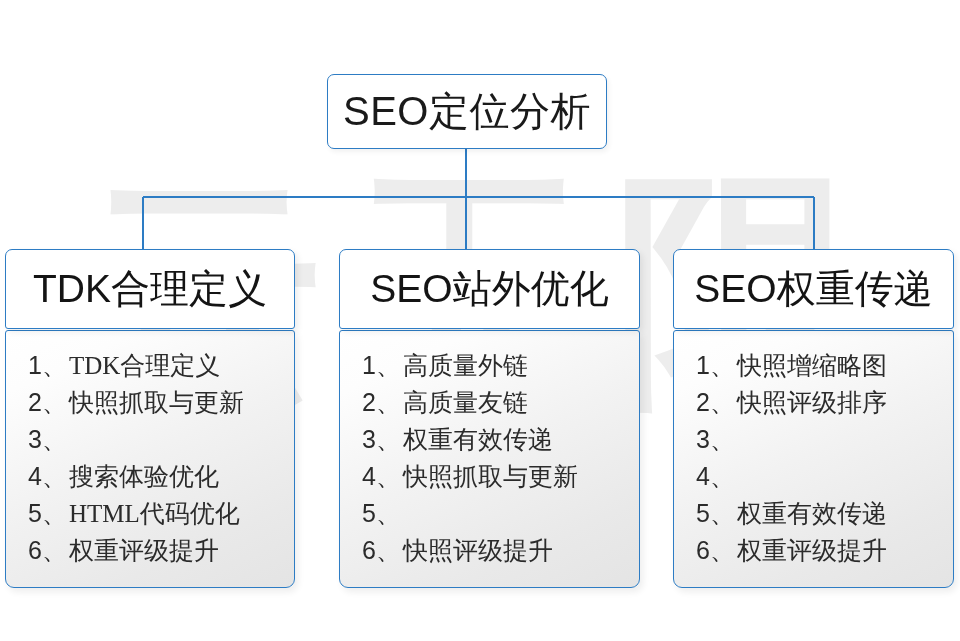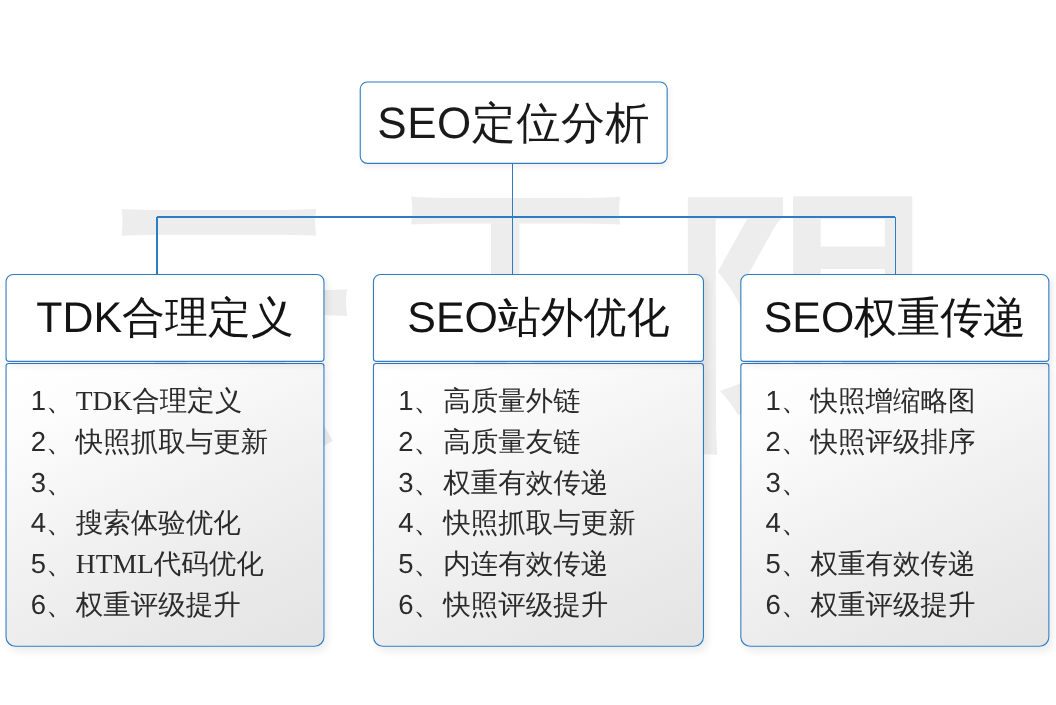--- a/index.html
+++ b/index.html
@@ -223,21 +223,20 @@
       <div class="item">
         <span class="num">3、</span>
         <span class="txt">权重有效传递</span>
       </div>
       <div class="item">
         <span class="num">4、</span>
         <span class="txt">快照抓取与更新</span>
       </div>
       <div class="item">
         <span class="num">5、</span>
-        <span class="txt">内连有效传递</span>
       </div>
       <div class="item">
         <span class="num">6、</span>
         <span class="txt">快照评级提升</span>
       </div>
     </div>
   </div>
 
   <div class="column col-2" style="left:673px; top:249px; width:281px;">
     <div class="col-head">

